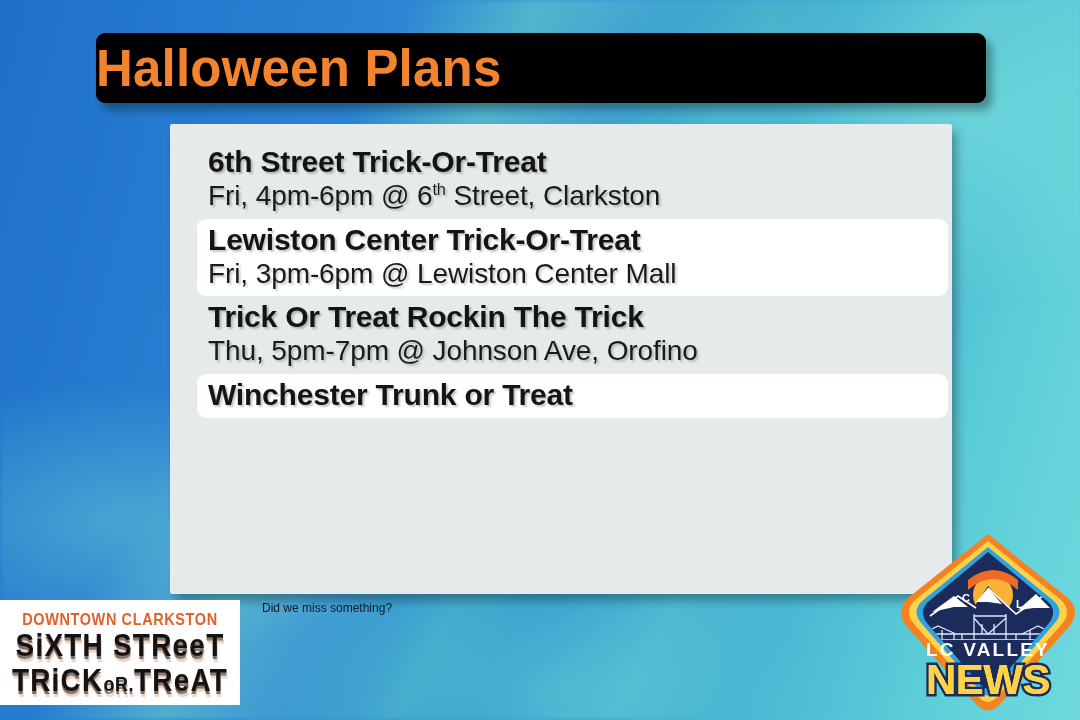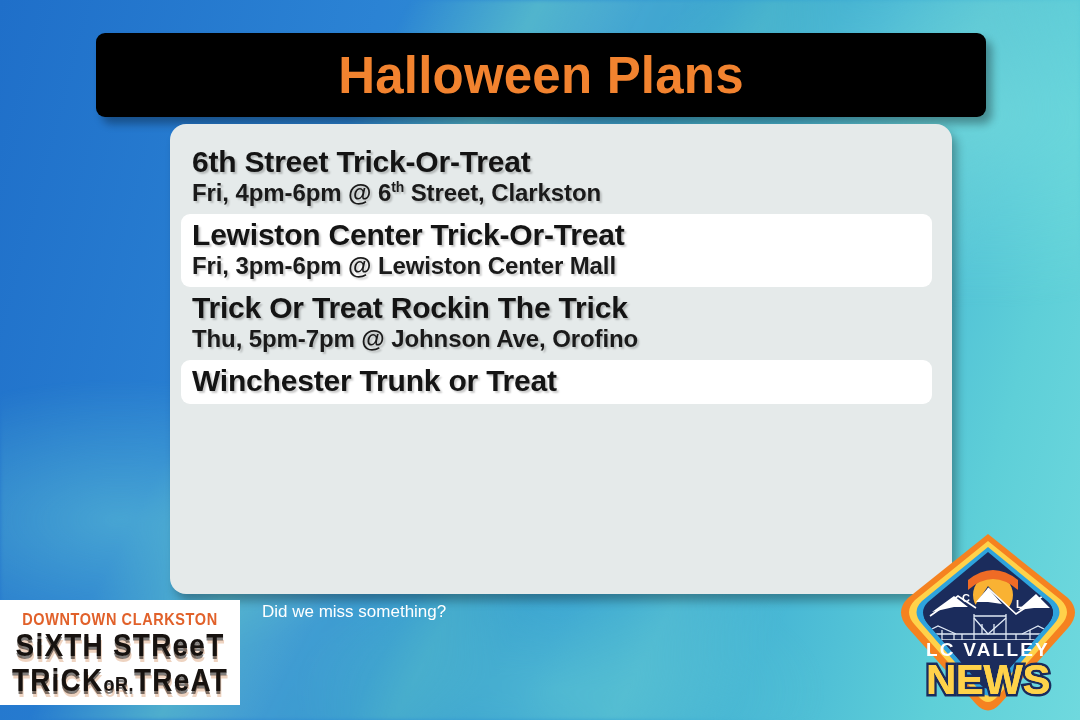--- a/index.html
+++ b/index.html
@@ -34,48 +34,48 @@
       radial-gradient(ellipse 380px 180px at 560px 690px, rgba(110,215,210,0.35), rgba(255,255,255,0) 70%);
     filter: blur(2px);
   }
 
   
   #title-bar {
     position: absolute;
     left: 96px;
     top: 33px;
     width: 890px;
-    height: 84px;
+    height: 70px;
     background: #000000;
     border-radius: 9px;
     box-shadow: 6px 7px 9px rgba(0,0,0,0.33);
     display: flex;
     align-items: center;
-    justify-content: center;
+    justify-content: flex-start;
   }
   #title-text {
     color: #f2832f;
     font-size: 51px;
     font-weight: bold;
     letter-spacing: 0.2px;
     line-height: 1;
     white-space: nowrap;
   }
 
   
   #event-card {
     position: absolute;
     left: 170px;
     top: 124px;
     width: 782px;
     height: 470px;
     background: #e5eaea;
-    border-radius: 16px;
+    border-radius: 2px;
     box-shadow: 5px 7px 10px rgba(0,0,0,0.30);
-    padding: 17px 0 0 0;
+    padding: 17px 0 0 16px;
     box-sizing: border-box;
   }
 
   .event-row {
     position: relative;
     margin: 0 0 0 11px;
     width: 751px;
     box-sizing: border-box;
     padding: 3px 0 6px 11px;
     border-radius: 9px;
@@ -86,44 +86,44 @@
   .event-title {
     font-size: 30px;
     font-weight: bold;
     color: #141414;
     line-height: 1.17;
     letter-spacing: -0.2px;
     white-space: nowrap;
     text-shadow: 2px 2px 2px rgba(0,0,0,0.22);
   }
   .event-detail {
-    font-size: 24px;
-    font-weight: bold;
+    font-size: 28px;
+    font-weight: normal;
     color: #1a1a1a;
     line-height: 1.2;
     letter-spacing: -0.1px;
     white-space: nowrap;
     text-shadow: 2px 2px 2px rgba(0,0,0,0.20);
   }
   .event-detail sup {
     font-size: 0.58em;
     vertical-align: super;
     line-height: 0;
   }
 
   
   #footer-note {
     position: absolute;
     left: 262px;
     top: 600px;
     width: 620px;
   }
   .footer-line {
-    color: #ffffff;
-    font-size: 17px;
+    color: #0f172a;
+    font-size: 12px;
     line-height: 1.42;
     white-space: nowrap;
   }
 
   
   #sixth-street-logo {
     position: absolute;
     left: 0px;
     top: 600px;
     width: 240px;

